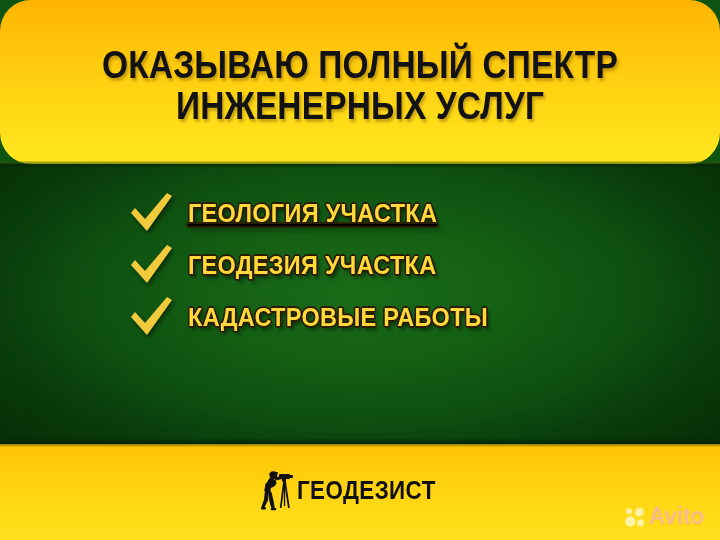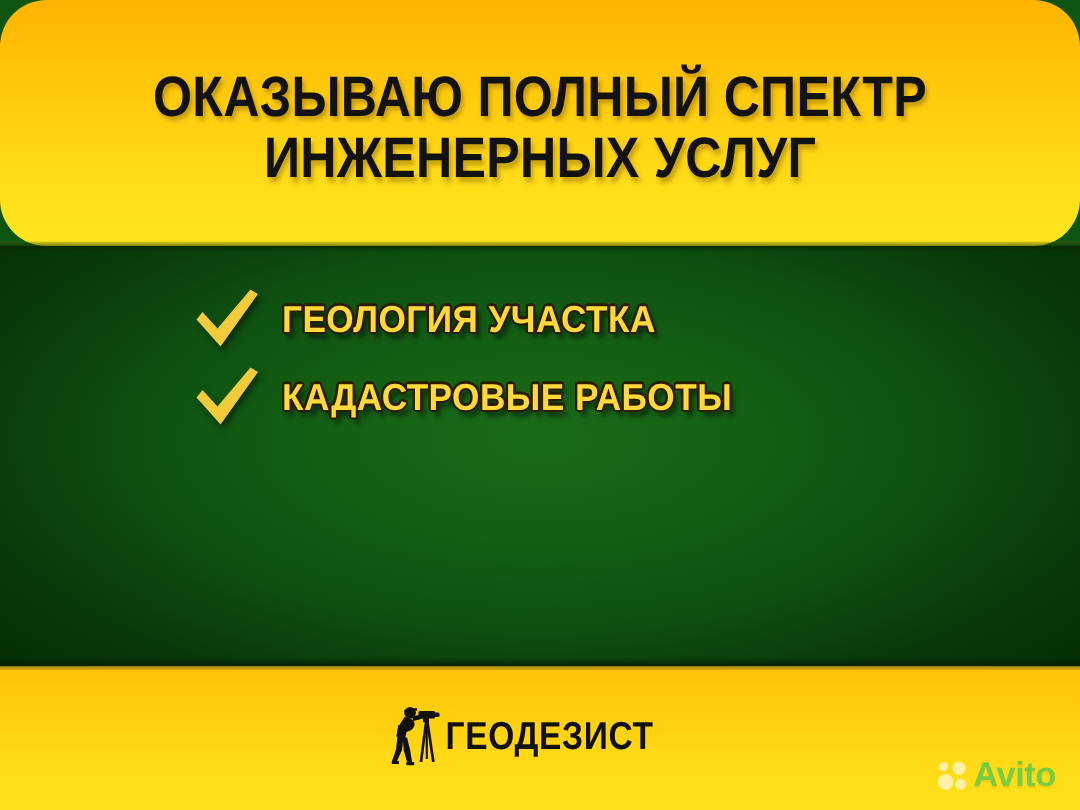--- a/index.html
+++ b/index.html
@@ -96,21 +96,21 @@
     width: 720px;
     height: 280px;
   }
   .service-row {
     position: absolute;
     left: 128px;
     display: flex;
     align-items: center;
     height: 46px;
   }
-  .service-row:nth-child(1){ top: 26px; }
+  .service-row:nth-child(1){ top: 26px; text-decoration: underline; }
   .service-row:nth-child(2){ top: 78px; }
   .service-row:nth-child(3){ top: 130px; align-items: center; }
   .service-row:nth-child(4){ top: 182px; }
 
   .check-icon {
     width: 46px;
     height: 44px;
     flex: 0 0 46px;
     display: block;
     margin-right: 14px;
@@ -190,21 +190,21 @@
     bottom: 12px;
     display: flex;
     align-items: center;
     gap: 3px;
     opacity: 0.62;
   }
   .avito-mark { width: 22px; height: 22px; display:block; }
   .avito-text {
     font-size: 23px;
     font-weight: 700;
-    color: #22c55e;
+    color: #f9a8d4;
     letter-spacing: -0.3px;
     line-height: 1;
     text-shadow: 0 1px 1px rgba(150,110,0,.25);
   }
 </style>
 </head>
 <body>
 
 <div id="poster">
 
@@ -218,20 +218,26 @@
   <div class="green-band">
     <div class="service-list">
 
       <div class="service-row">
         <svg class="check-icon" viewBox="0 0 46 44" aria-hidden="true">
           <path d="M3 22 L7 17 L17 28 L39 2 L44 5 L19 40 Z" fill="#f2cb3c"></path>
         </svg>
         <span class="service-label">ГЕОЛОГИЯ УЧАСТКА</span>
       </div>
 
+      <div class="service-row">
+        <svg class="check-icon" viewBox="0 0 46 44" aria-hidden="true">
+          <path d="M3 22 L7 17 L17 28 L39 2 L44 5 L19 40 Z" fill="#f2cb3c"></path>
+        </svg>
+        <span class="service-label">ГЕОДЕЗИЯ УЧАСТКА</span>
+      </div>
 
       <div class="service-row">
         <svg class="check-icon" viewBox="0 0 46 44" aria-hidden="true">
           <path d="M3 22 L7 17 L17 28 L39 2 L44 5 L19 40 Z" fill="#f2cb3c"></path>
         </svg>
         <span class="service-label">КАДАСТРОВЫЕ РАБОТЫ</span>
       </div>
 
 
     </div>

